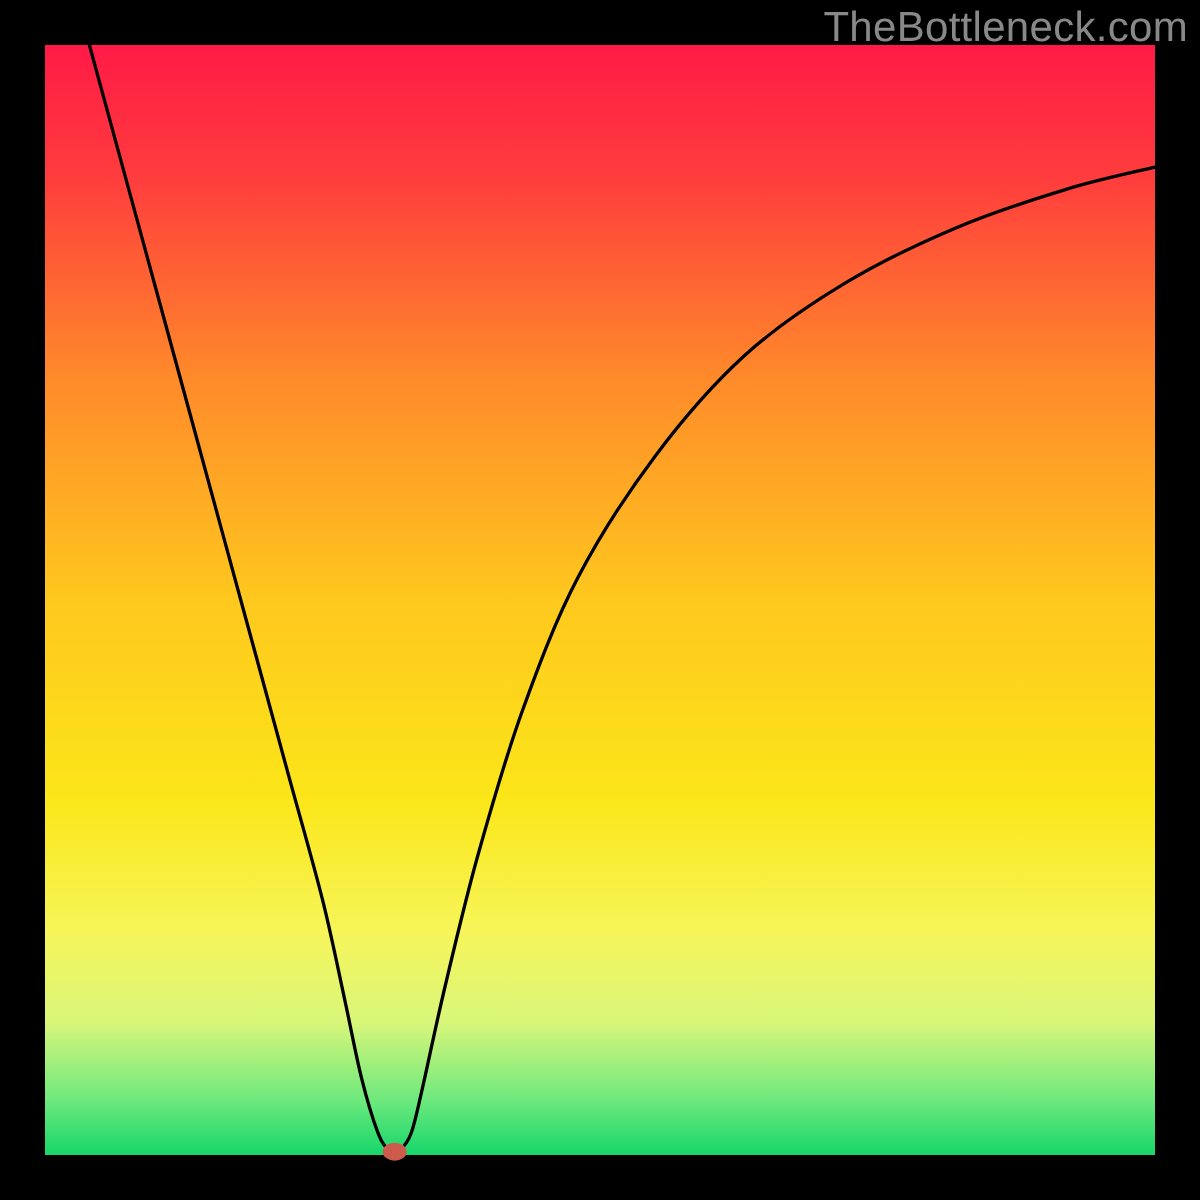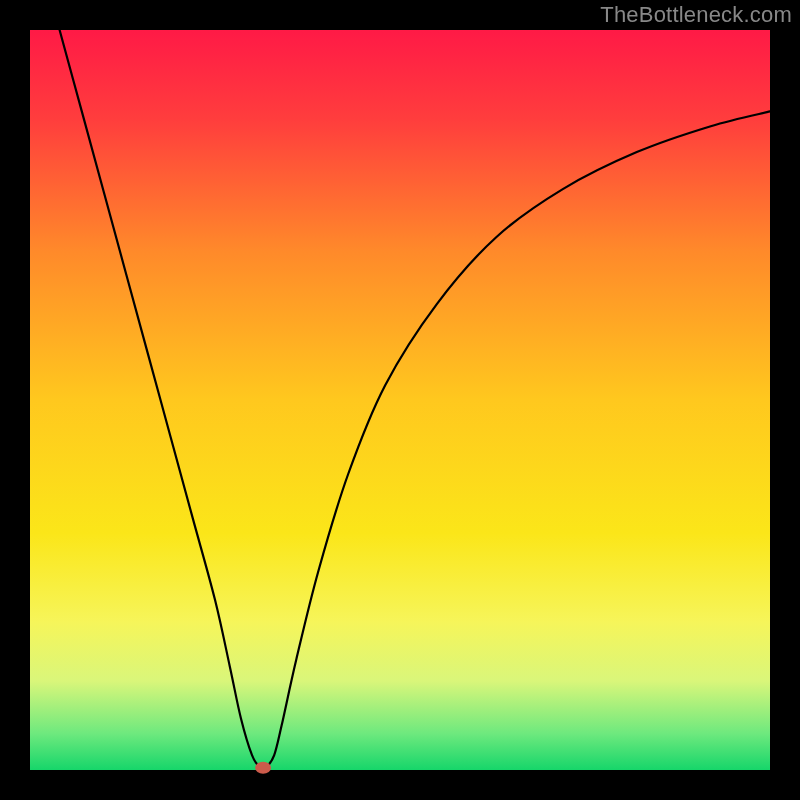--- a/index.html
+++ b/index.html
@@ -13,21 +13,21 @@
   }
   .container {
     position: relative;
     width: 800px;
     height: 800px;
   }
   .watermark {
     position: absolute;
     top: 2px;
     right: 8px;
-    font-size: 22px;
+    font-size: 28px;
     color: #888888;
     font-weight: 400;
     letter-spacing: 0.2px;
     z-index: 10;
   }
   svg.chart {
     position: absolute;
     top: 0;
     left: 0;
     width: 800px;

